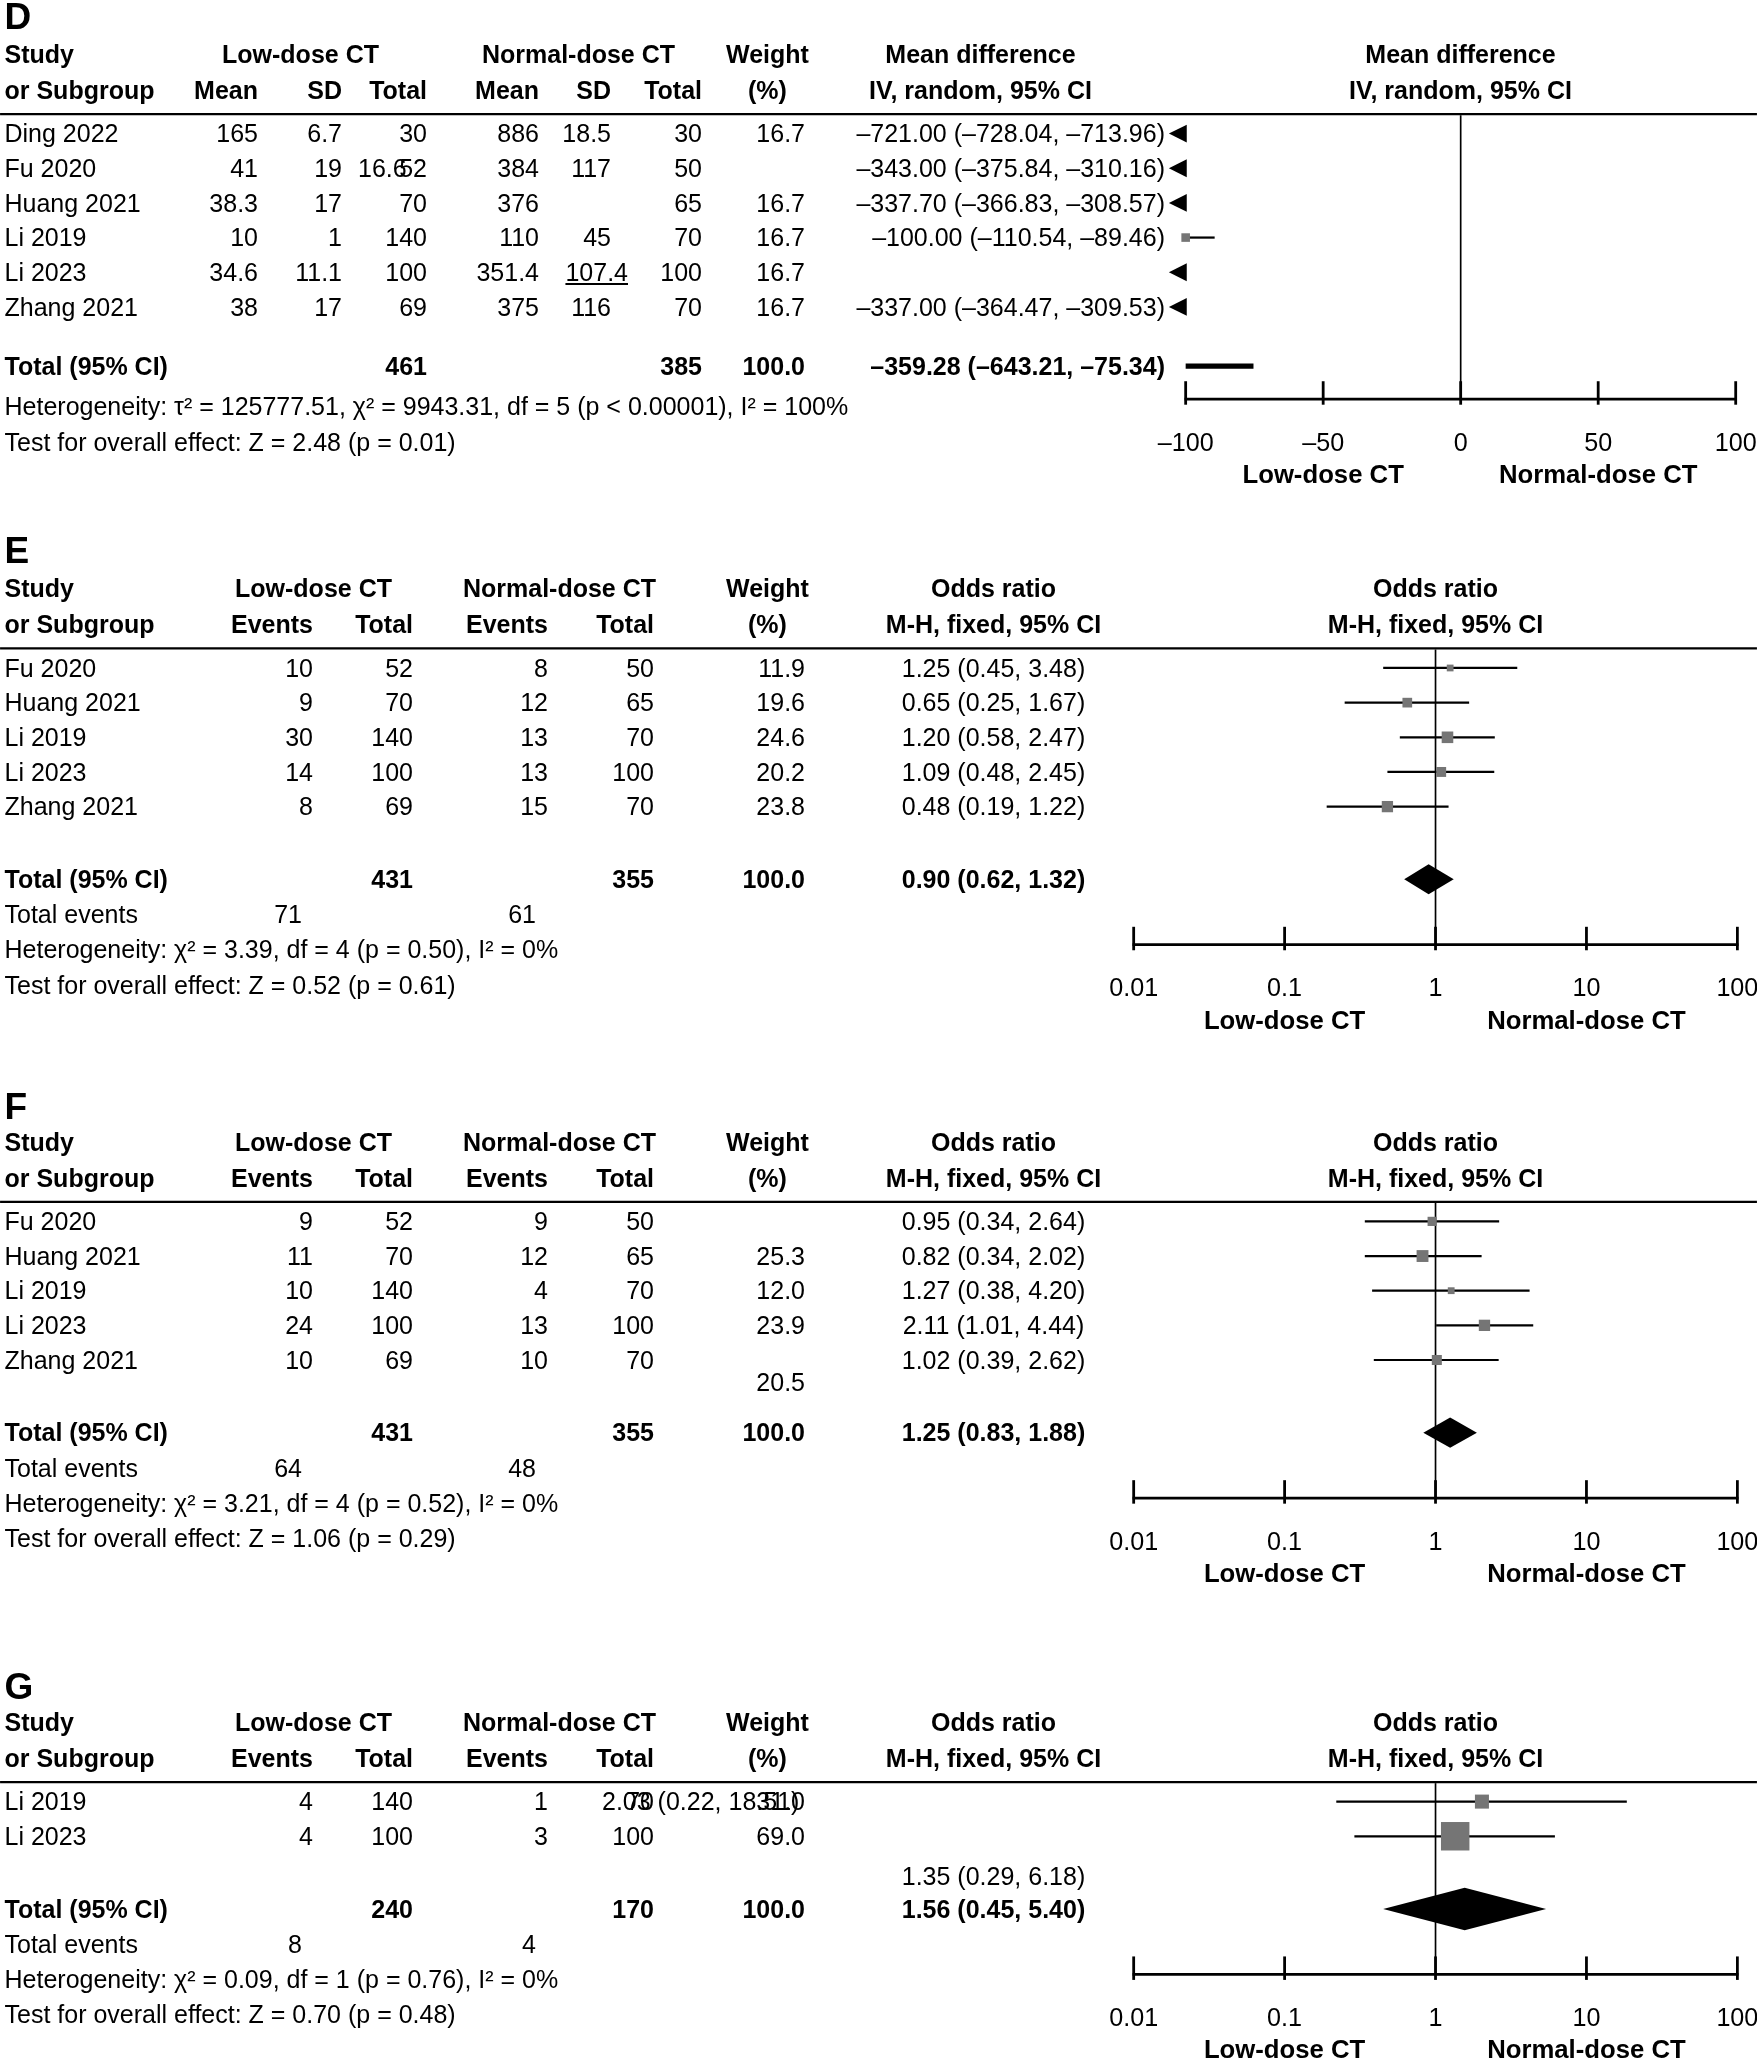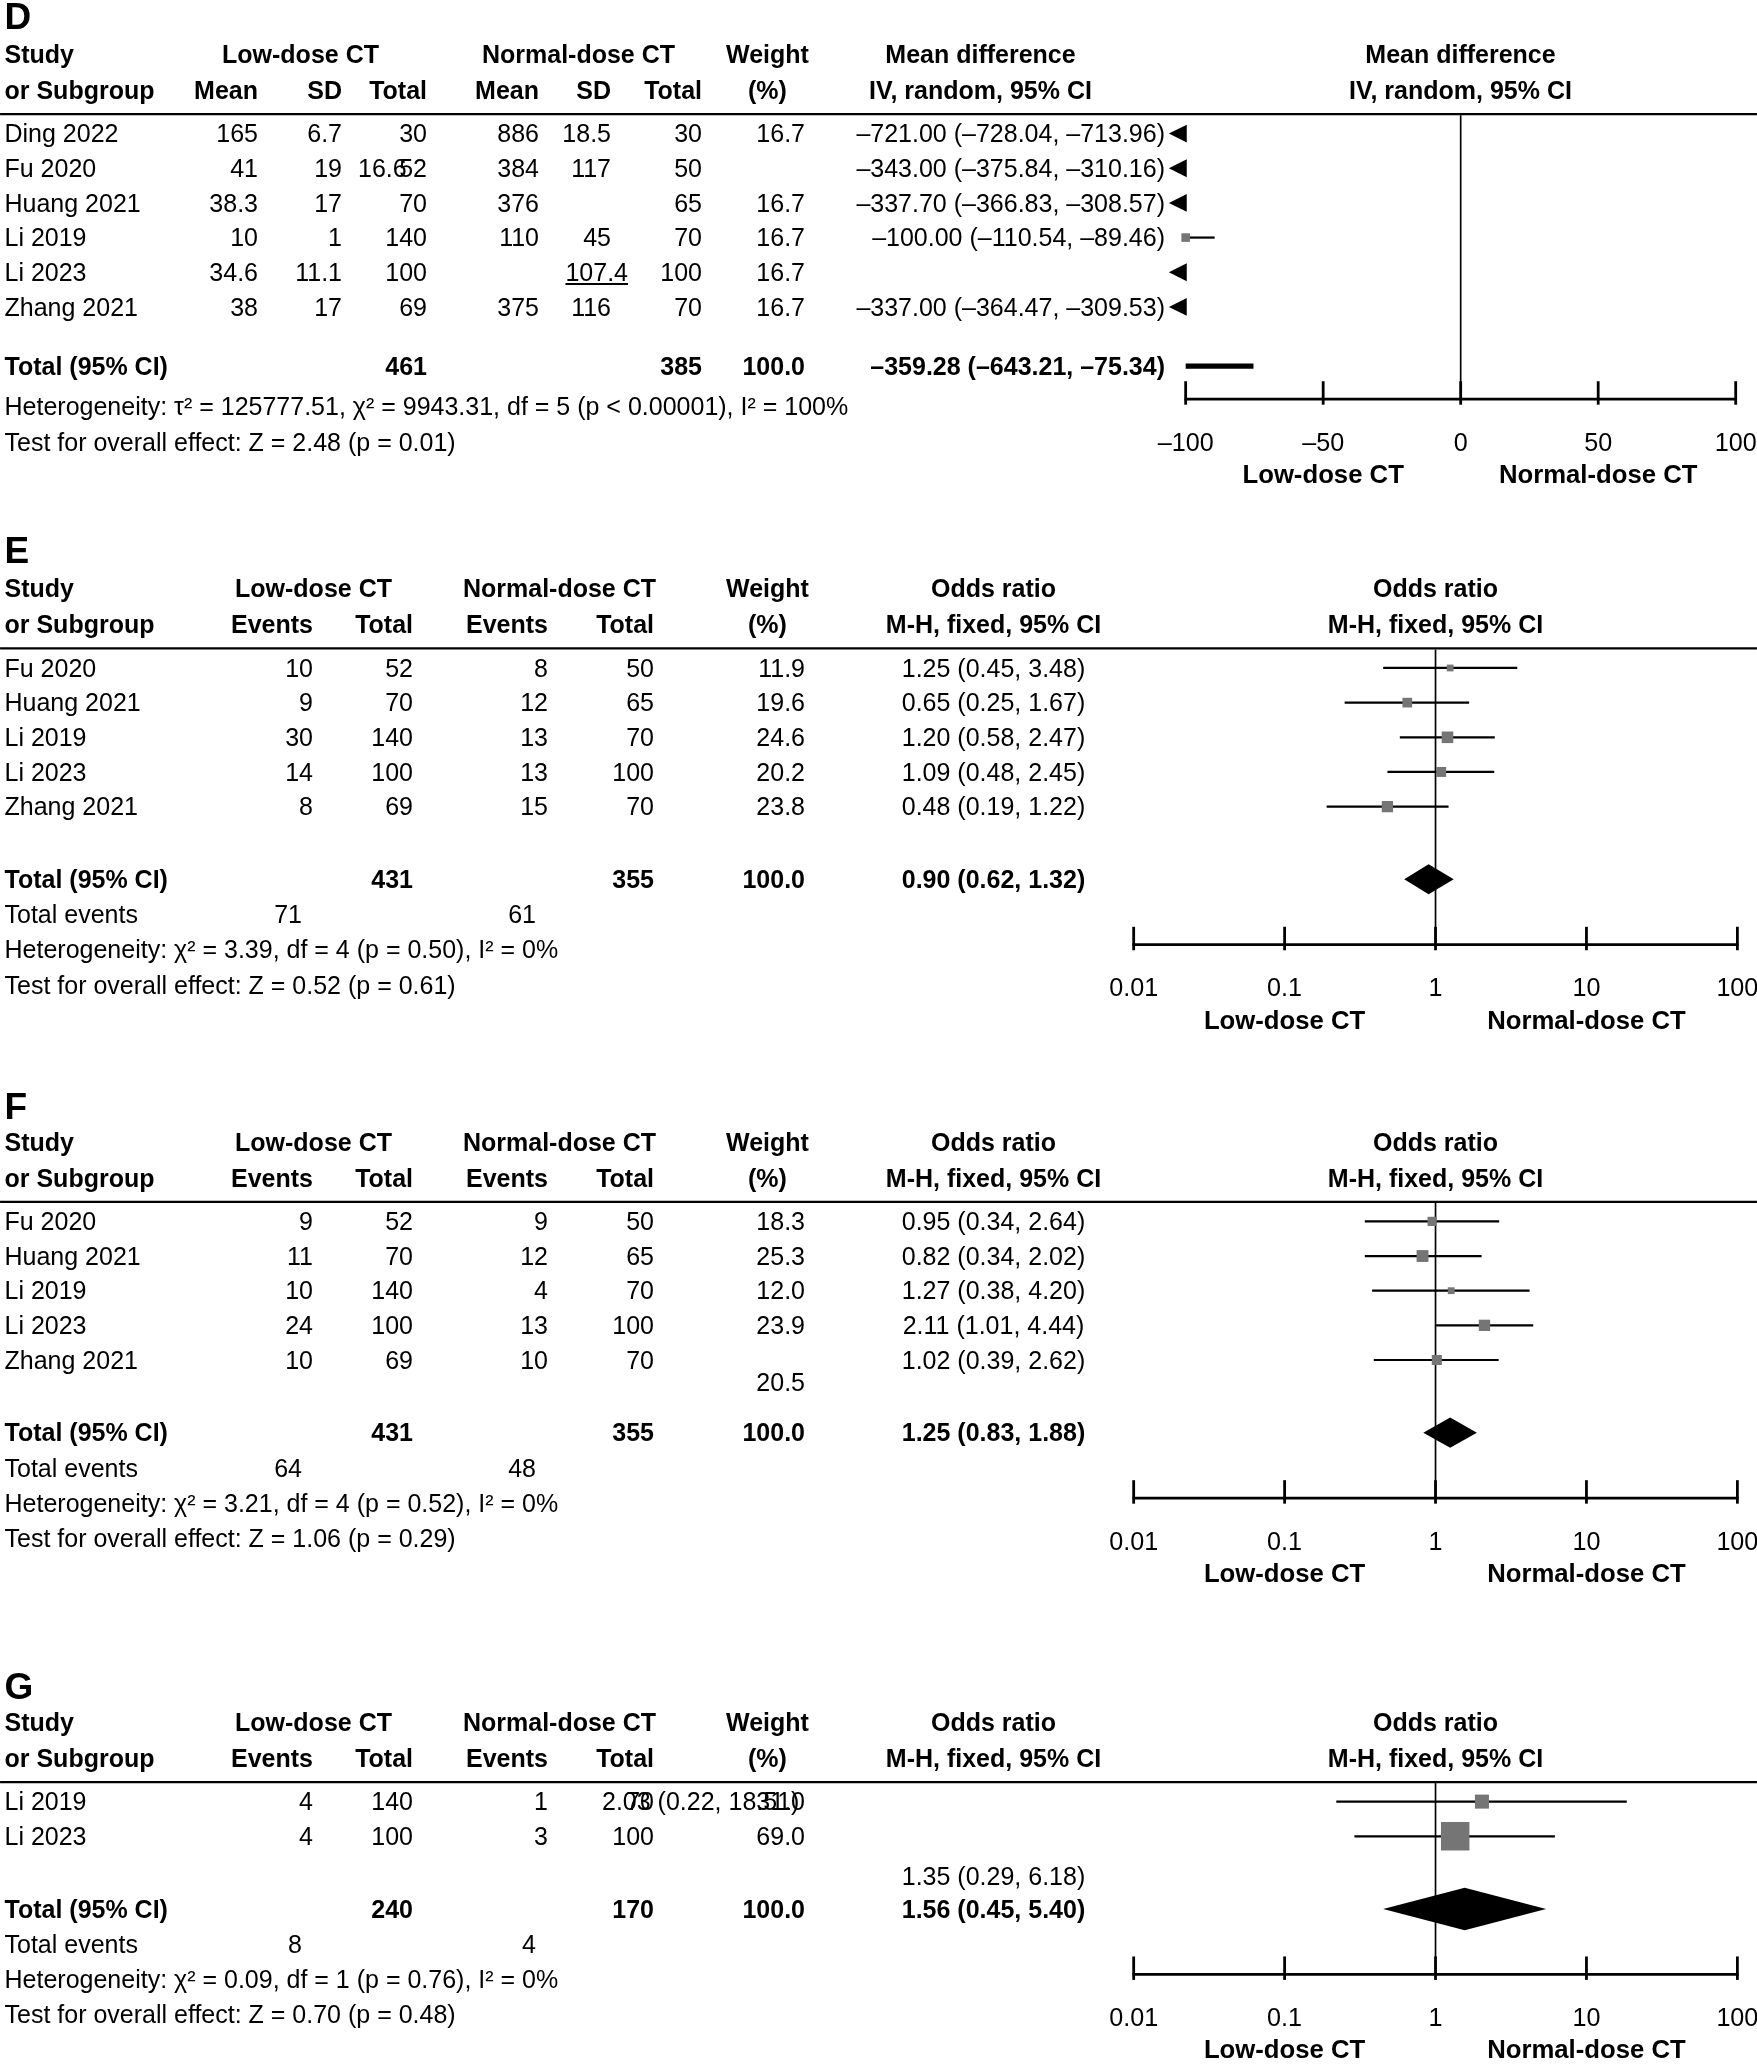--- a/index.html
+++ b/index.html
@@ -160,20 +160,21 @@
     <div class="t" style="top: 220px; left: -20px; width: 447px; text-align: right;">140</div>
     <div class="t" style="top: 220px; left: 92px; width: 447px; text-align: right;">110</div>
     <div class="t" style="top: 220px; left: 164px; width: 447px; text-align: right;">45</div>
     <div class="t" style="top: 220px; left: 255px; width: 447px; text-align: right;">70</div>
     <div class="t" style="top: 220px; left: 358px; width: 447px; text-align: right;">16.7</div>
     <div class="t" style="top: 220px; left: 718px; width: 447px; text-align: right;">–100.00 (–110.54, –89.46)</div>
     <div class="t" style="top: 255px; left: 4.5px;">Li 2023</div>
     <div class="t" style="top: 255px; left: -189px; width: 447px; text-align: right;">34.6</div>
     <div class="t" style="top: 255px; left: -105px; width: 447px; text-align: right;">11.1</div>
     <div class="t" style="top: 255px; left: -20px; width: 447px; text-align: right;">100</div>
+    <div class="t" style="top: 255px; left: 92px; width: 447px; text-align: right;">351.4</div>
     <div class="t" style="top: 255px; left: 181px; width: 447px; text-align: right; text-decoration: underline;">107.4</div>
     <div class="t" style="top: 255px; left: 255px; width: 447px; text-align: right;">100</div>
     <div class="t" style="top: 255px; left: 358px; width: 447px; text-align: right;">16.7</div>
     <div class="t" style="top: 290px; left: 4.5px;">Zhang 2021</div>
     <div class="t" style="top: 290px; left: -189px; width: 447px; text-align: right;">38</div>
     <div class="t" style="top: 290px; left: -105px; width: 447px; text-align: right;">17</div>
     <div class="t" style="top: 290px; left: -20px; width: 447px; text-align: right;">69</div>
     <div class="t" style="top: 290px; left: 92px; width: 447px; text-align: right;">375</div>
     <div class="t" style="top: 290px; left: 164px; width: 447px; text-align: right;">116</div>
     <div class="t" style="top: 290px; left: 255px; width: 447px; text-align: right;">70</div>
@@ -259,21 +260,20 @@
     <div class="t" style="top: 1161px; font-weight: 700; left: -34px; width: 447px; text-align: right;">Total</div>
     <div class="t" style="top: 1161px; font-weight: 700; left: 207px; width: 447px; text-align: right;">Total</div>
     <div class="t" style="top: 1161px; font-weight: 700; left: 376px; width: 783px; text-align: center;">(%)</div>
     <div class="t" style="top: 1161px; font-weight: 700; left: 602px; width: 783px; text-align: center;">M-H, fixed, 95% CI</div>
     <div class="t" style="top: 1161px; font-weight: 700; left: 1044px; width: 783px; text-align: center;">M-H, fixed, 95% CI</div>
     <div class="t" style="top: 1204px; left: 4.5px;">Fu 2020</div>
     <div class="t" style="top: 1204px; left: -134px; width: 447px; text-align: right;">9</div>
     <div class="t" style="top: 1204px; left: -34px; width: 447px; text-align: right;">52</div>
     <div class="t" style="top: 1204px; left: 101px; width: 447px; text-align: right;">9</div>
     <div class="t" style="top: 1204px; left: 207px; width: 447px; text-align: right;">50</div>
-    <div class="t" style="top: 1204px; left: 358px; width: 447px; text-align: right;">18.3</div>
     <div class="t" style="top: 1204px; left: 602px; width: 783px; text-align: center;">0.95 (0.34, 2.64)</div>
     <div class="t" style="top: 1239px; left: 4.5px;">Huang 2021</div>
     <div class="t" style="top: 1239px; left: -134px; width: 447px; text-align: right;">11</div>
     <div class="t" style="top: 1239px; left: -34px; width: 447px; text-align: right;">70</div>
     <div class="t" style="top: 1239px; left: 101px; width: 447px; text-align: right;">12</div>
     <div class="t" style="top: 1239px; left: 207px; width: 447px; text-align: right;">65</div>
     <div class="t" style="top: 1239px; left: 358px; width: 447px; text-align: right;">25.3</div>
     <div class="t" style="top: 1239px; left: 602px; width: 783px; text-align: center;">0.82 (0.34, 2.02)</div>
     <div class="t" style="top: 1273px; left: 4.5px;">Li 2019</div>
     <div class="t" style="top: 1273px; left: -134px; width: 447px; text-align: right;">10</div>

